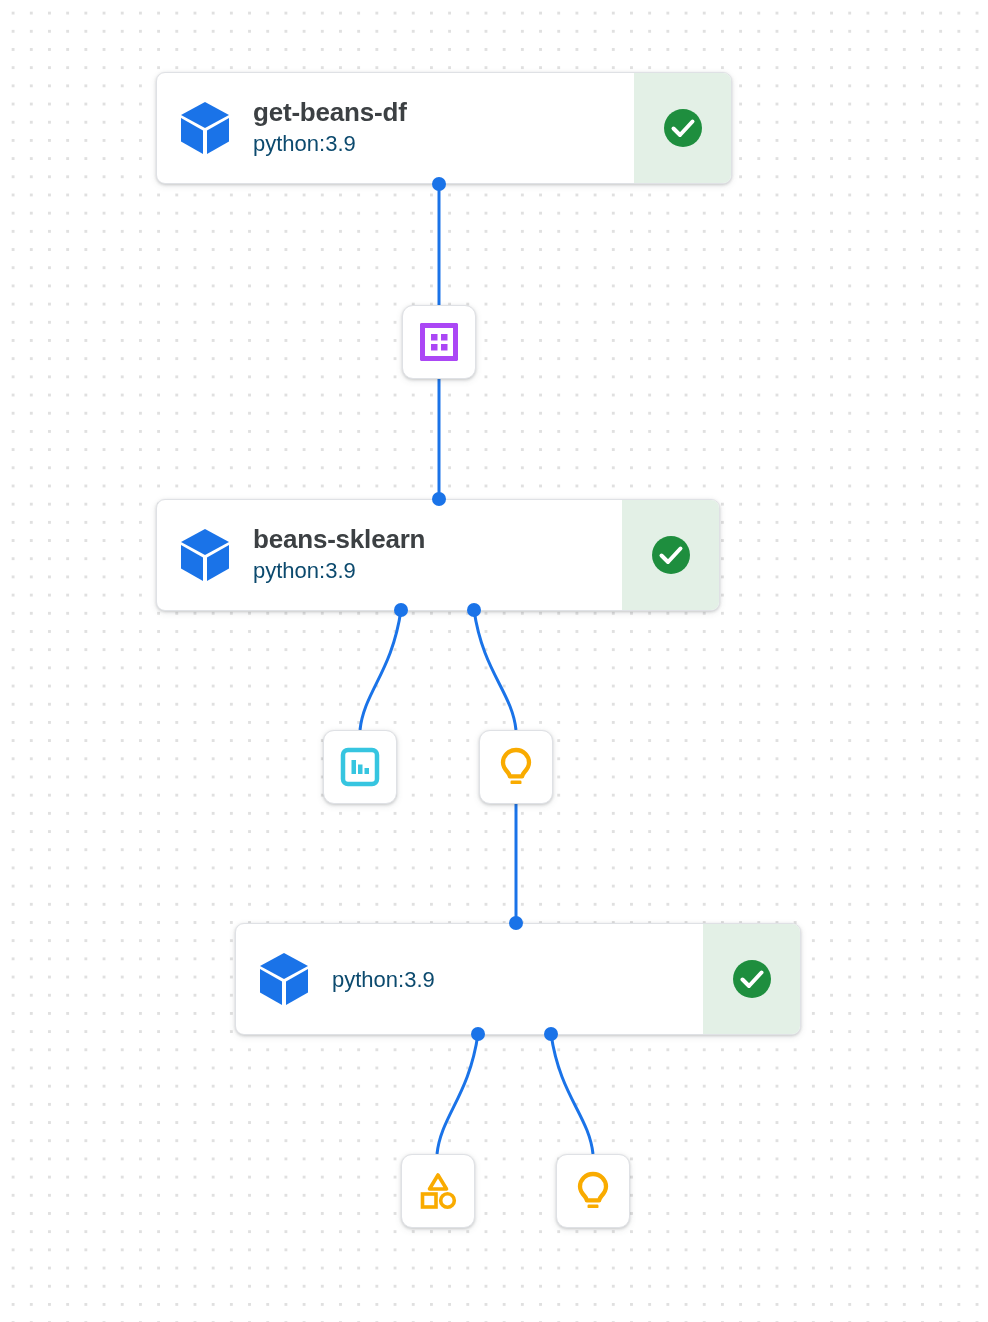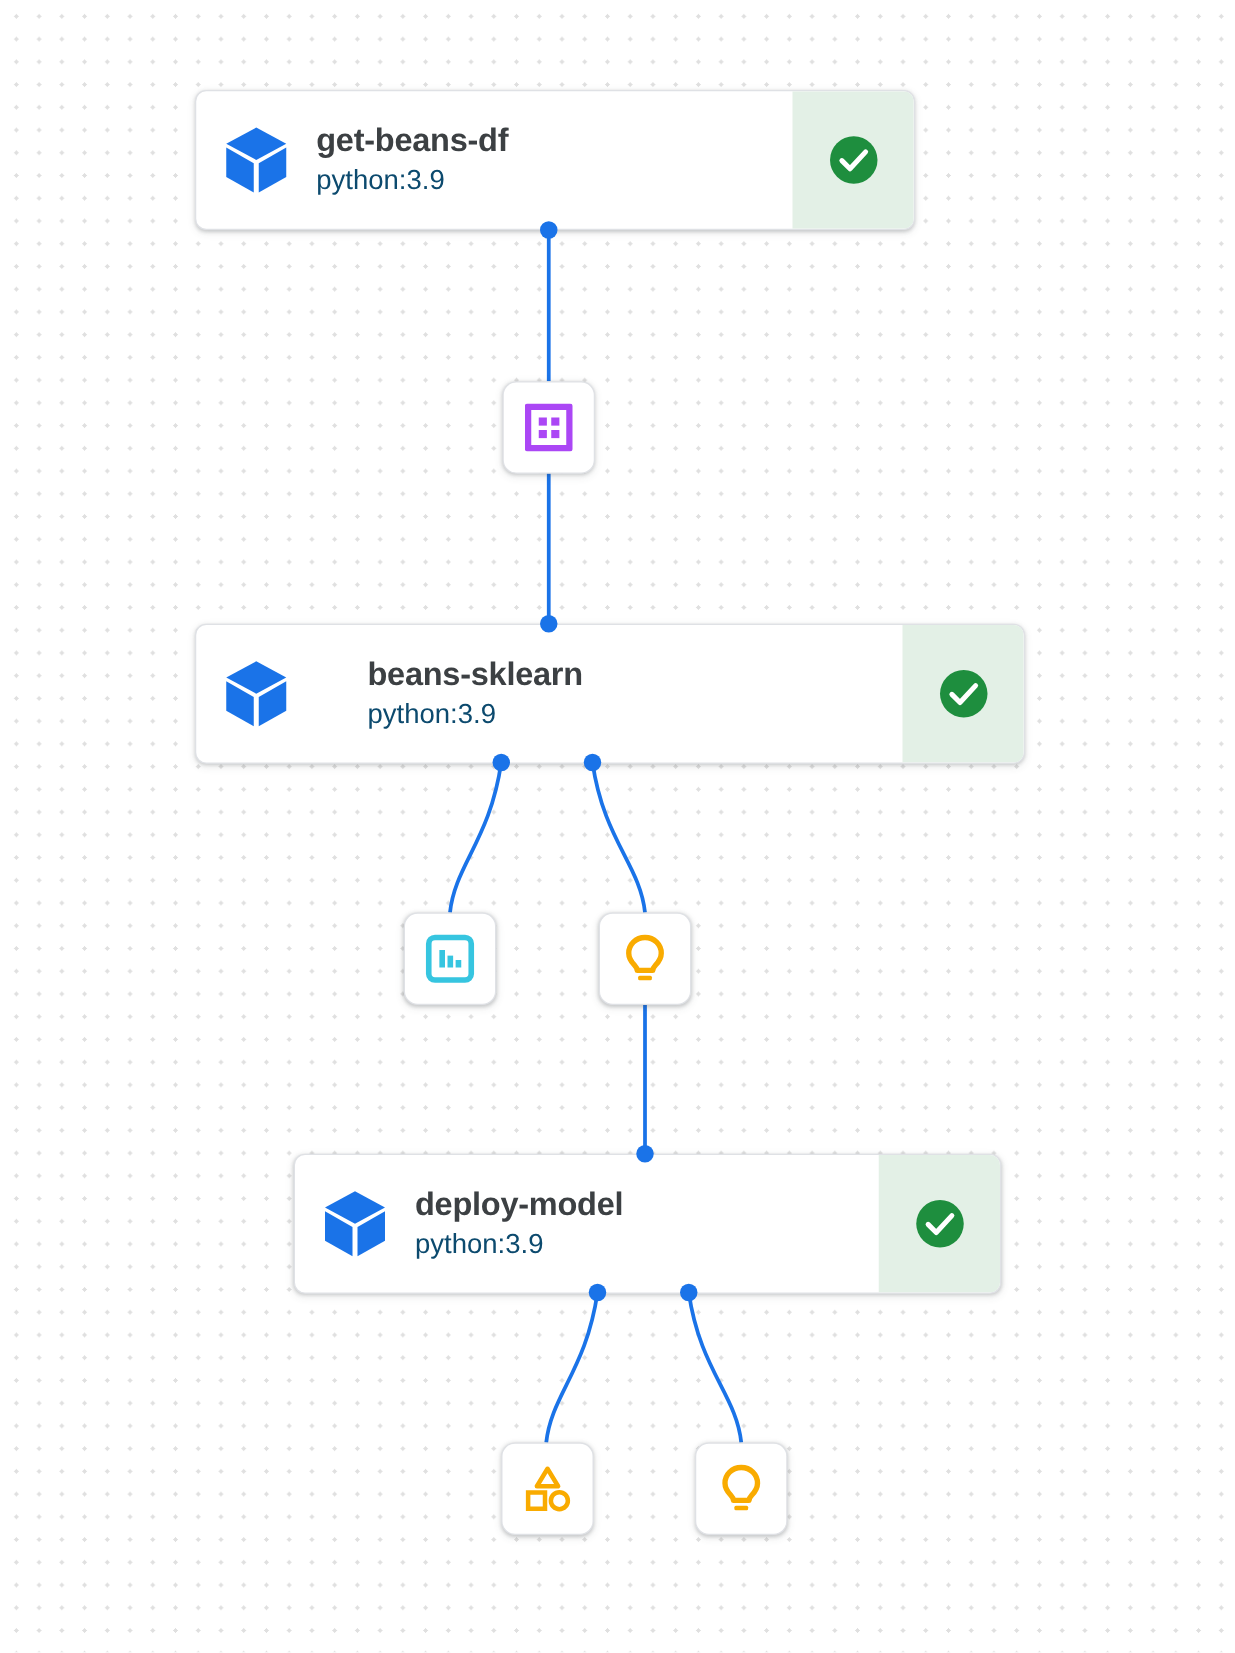--- a/index.html
+++ b/index.html
@@ -148,21 +148,21 @@
   <div class="artifact-node" style="left:402px; top:305px;">
     <svg width="38" height="38" viewBox="0 0 38 38">
       <rect x="2" y="2" width="34" height="34" rx="2" fill="none" stroke="#ab47f5" stroke-width="6"></rect>
       <rect x="11" y="11" width="6.5" height="6.5" fill="#ab47f5"></rect>
       <rect x="21" y="11" width="6.5" height="6.5" fill="#ab47f5"></rect>
       <rect x="11" y="21" width="6.5" height="6.5" fill="#ab47f5"></rect>
       <rect x="21" y="21" width="6.5" height="6.5" fill="#ab47f5"></rect>
     </svg>
   </div>
 
-  <div class="task-node" style="left:156px; top:499px; width:664px;gap:41px;">
+  <div class="task-node" style="left:156px; top:499px; width:564px;">
     <div class="task-icon-wrap">
       <svg width="52" height="56" viewBox="0 0 52 56">
         <polygon points="26,2 50,15 26,28 2,15" fill="#1a73e8"></polygon>
         <polygon points="2,18 24,30.5 24,54 2,41.5" fill="#1a73e8"></polygon>
         <polygon points="50,18 28,30.5 28,54 50,41.5" fill="#1a73e8"></polygon>
       </svg>
     </div>
     <div class="task-text">
       <div class="task-title">beans-sklearn</div>
       <div class="task-subtitle">python:3.9</div>
@@ -197,21 +197,20 @@
 
   <div class="task-node" style="left:235px; top:923px; width:566px;">
     <div class="task-icon-wrap">
       <svg width="52" height="56" viewBox="0 0 52 56">
         <polygon points="26,2 50,15 26,28 2,15" fill="#1a73e8"></polygon>
         <polygon points="2,18 24,30.5 24,54 2,41.5" fill="#1a73e8"></polygon>
         <polygon points="50,18 28,30.5 28,54 50,41.5" fill="#1a73e8"></polygon>
       </svg>
     </div>
     <div class="task-text">
-      <div class="task-title">deploy-model</div>
       <div class="task-subtitle">python:3.9</div>
     </div>
     <div class="task-status">
       <svg width="44" height="44" viewBox="0 0 44 44">
         <circle cx="22" cy="22" r="19" fill="#1e8e3e"></circle>
         <path d="M12.5 22.5 L19 29 L31.5 15.5" stroke="#ffffff" stroke-width="4" fill="none" stroke-linecap="round" stroke-linejoin="round"></path>
       </svg>
     </div>
   </div>
   <div class="port" style="left:516px; top:923px;"></div>

